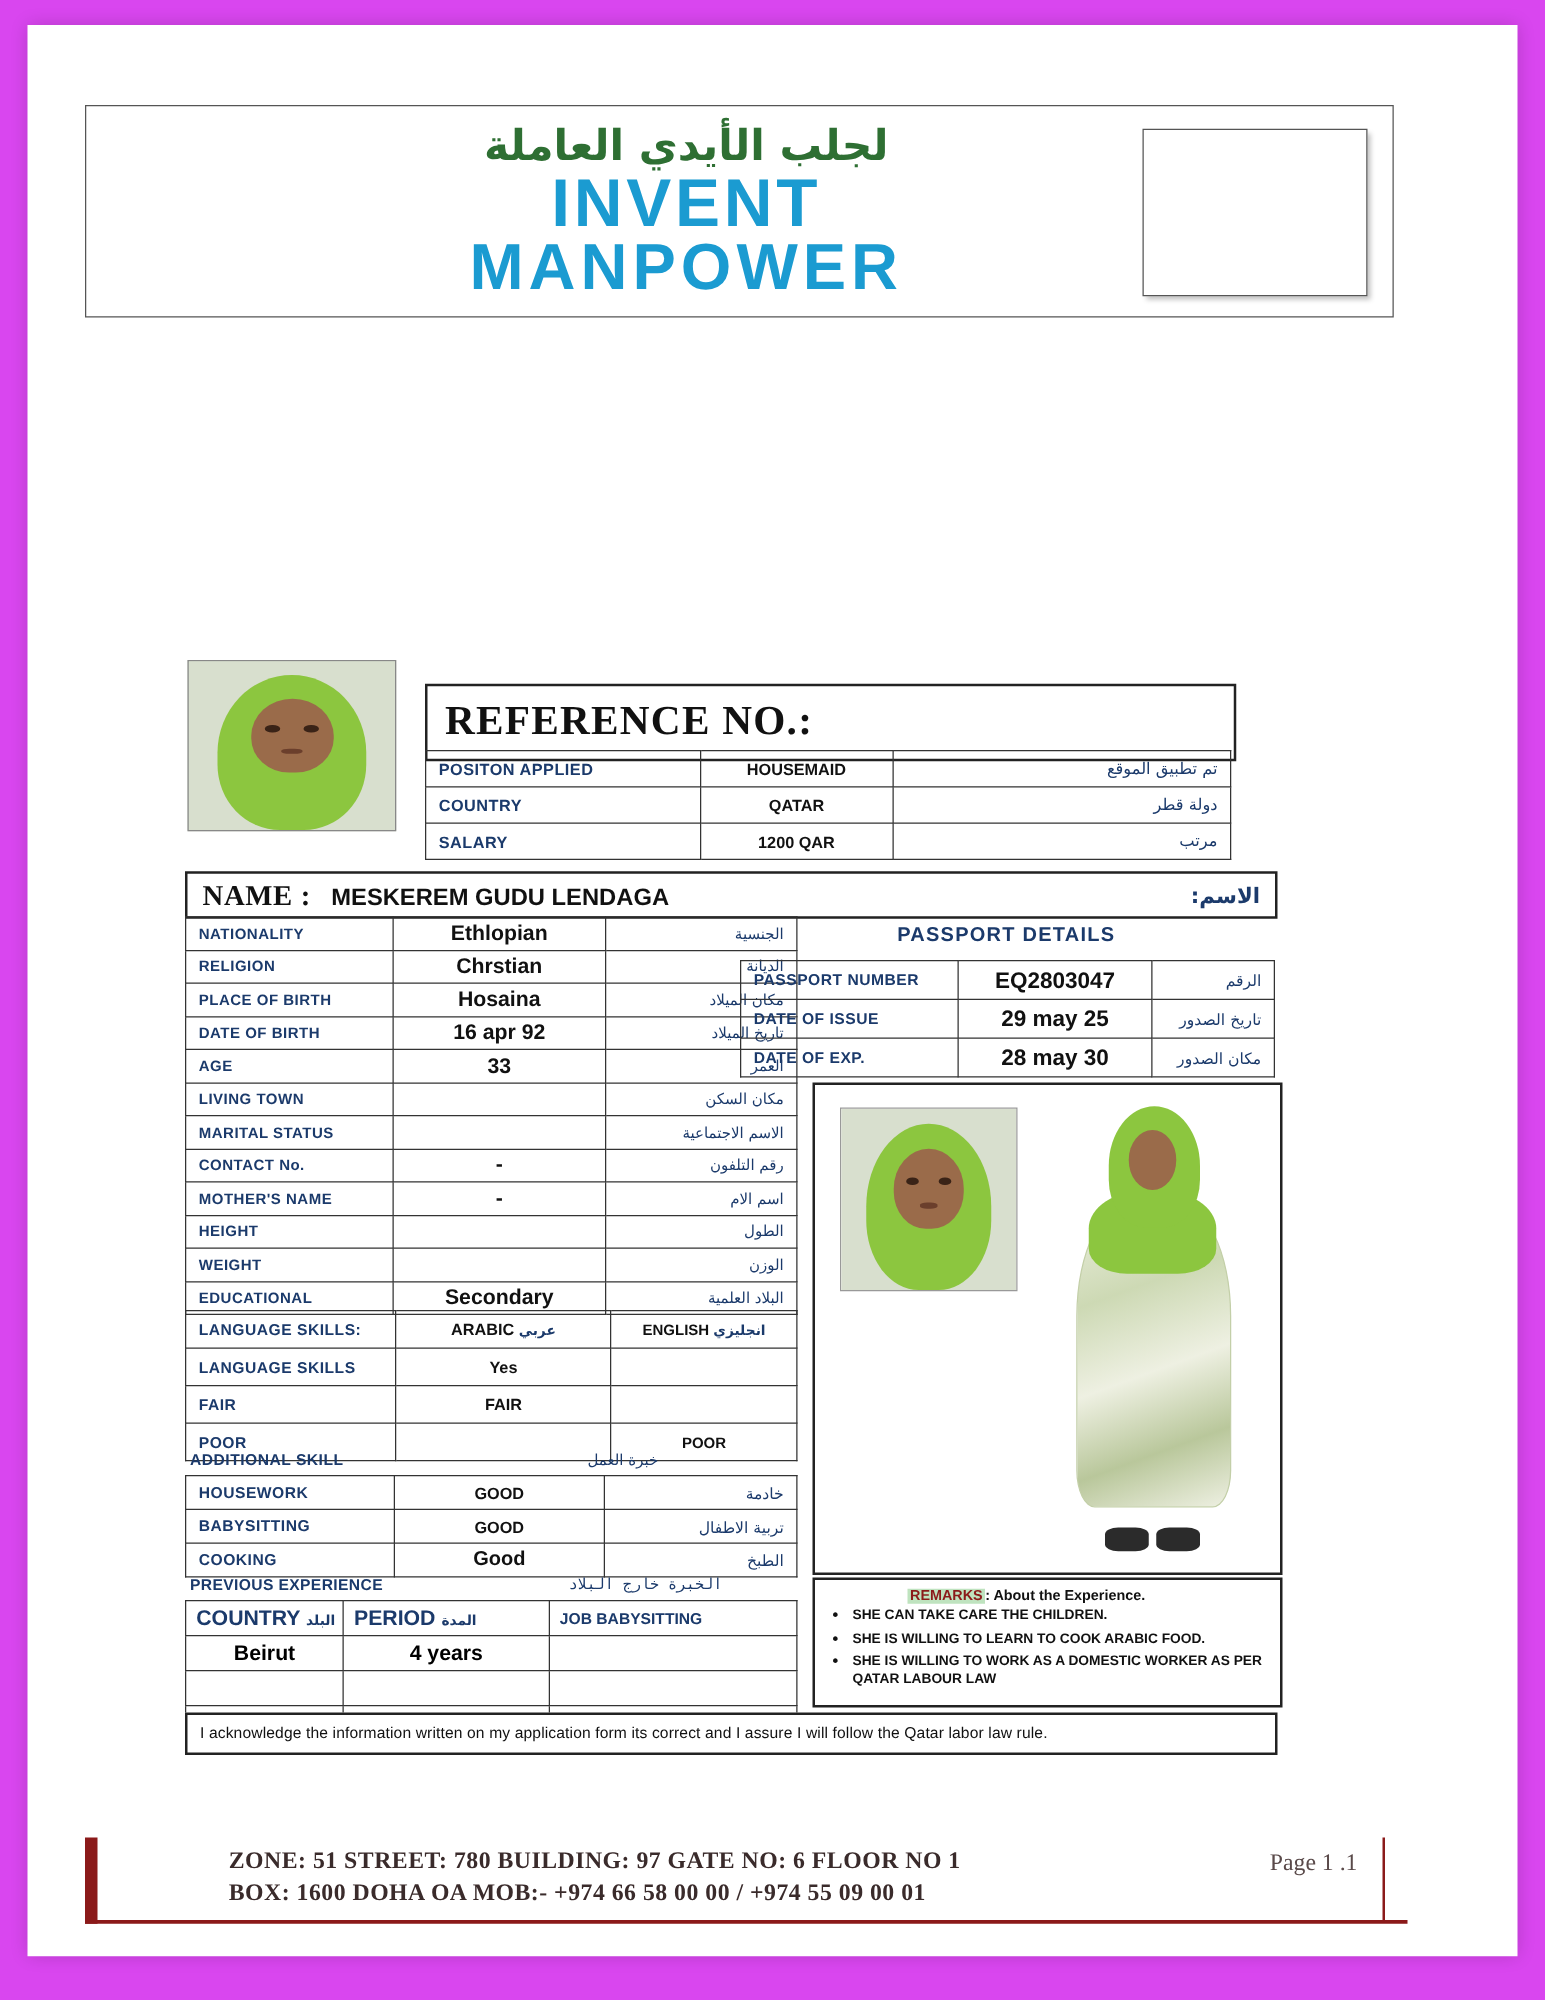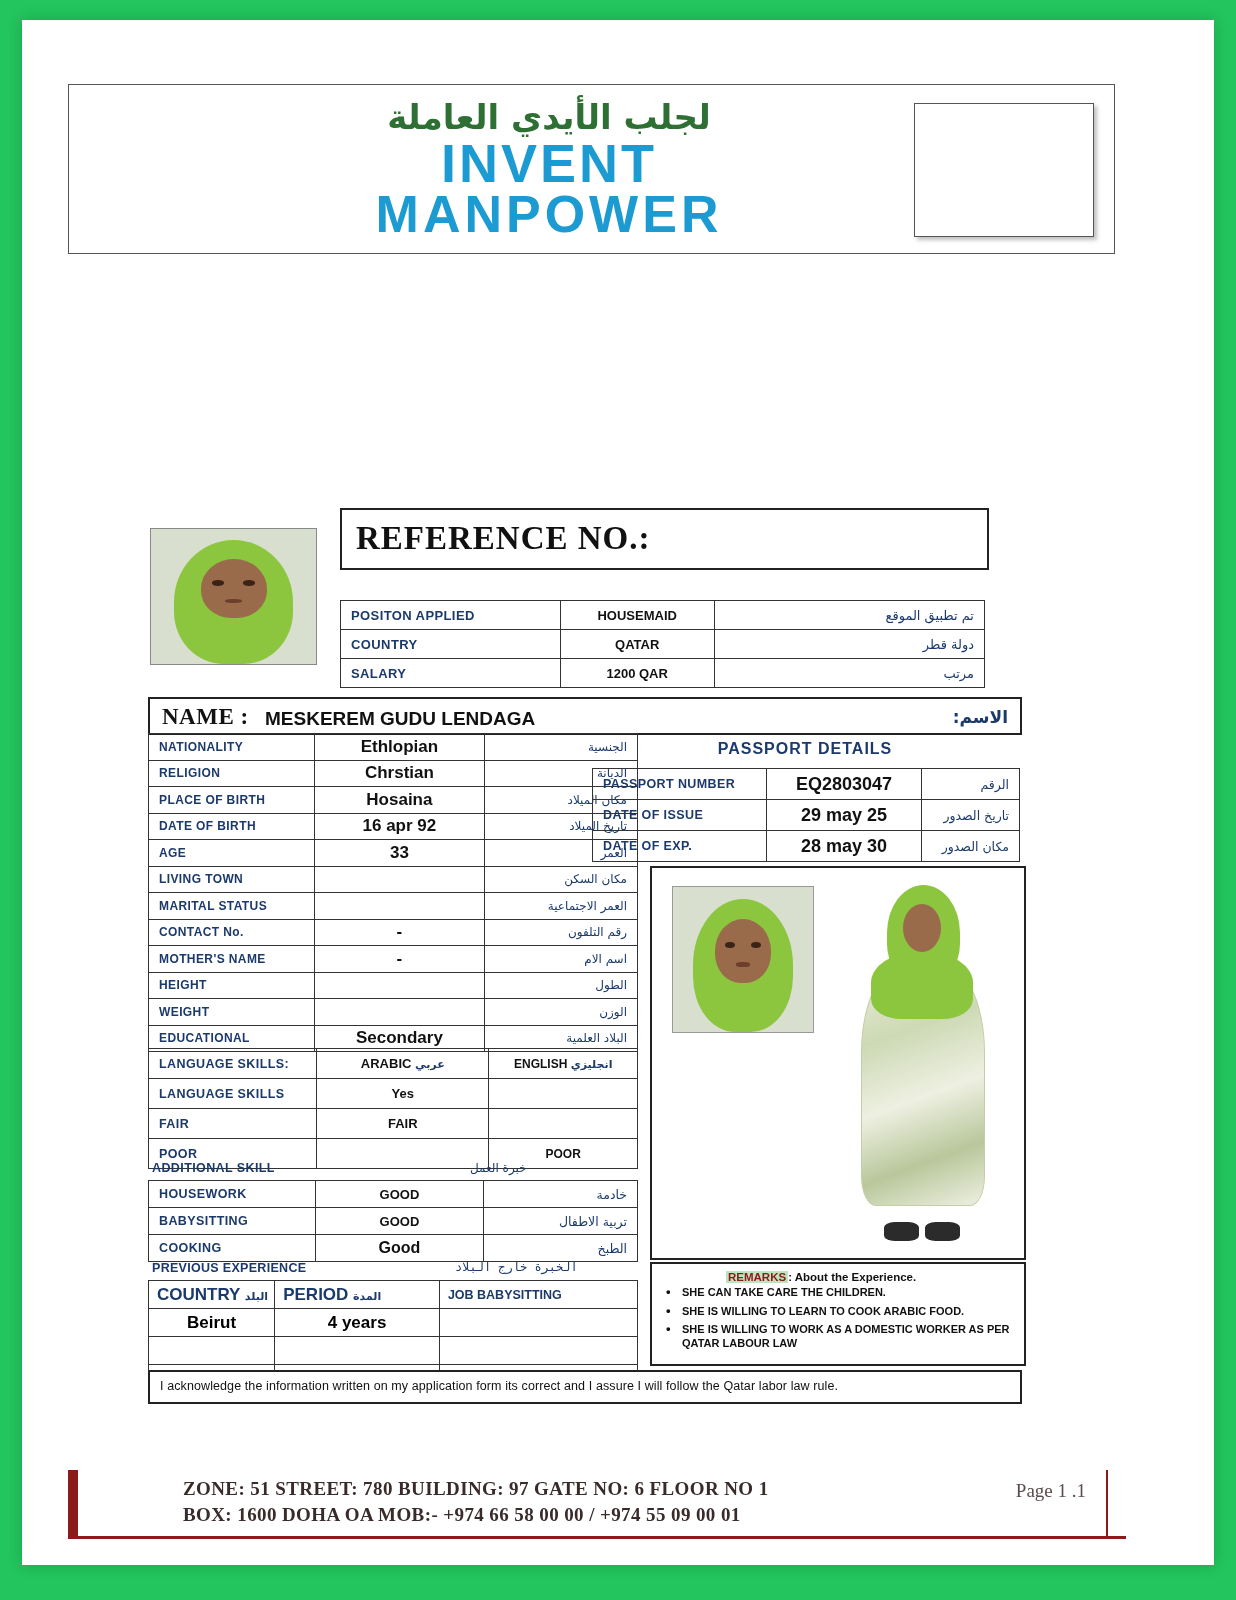--- a/index.html
+++ b/index.html
@@ -6,21 +6,21 @@
   body{
     width:1236px;height:1600px;
     background:#ffffff;
     font-family:"Liberation Sans", sans-serif;
     position:relative;
     overflow:hidden;
   }
   
   #sheet{
     position:absolute;left:0;top:0;width:1236px;height:1600px;
-    background:#22c55e;
+    background:#d946ef;
   }
   .scan-shadow{
     position:absolute;left:22px;top:20px;width:1192px;height:1545px;
     background:#ffffff;
     box-shadow:0 0 14px rgba(0,0,0,0.18);
   }
 
   
   #logo-box{
     position:absolute;left:68px;top:84px;width:1045px;height:168px;
@@ -55,21 +55,21 @@
   .headshot{
     width:100%;height:100%;position:relative;background:#d8dfce;
   }
   .hs-scarf{position:absolute;left:14%;top:8%;width:72%;height:92%;background:#8cc63f;border-radius:50% 50% 42% 42%;}
   .hs-face{position:absolute;left:30%;top:22%;width:40%;height:44%;background:#9a6b4a;border-radius:50% 50% 46% 46%;}
   .hs-eye{position:absolute;width:7%;height:4%;background:#3a2317;border-radius:50%;top:38%;}
   .hs-eye.l{left:37%;} .hs-eye.r{left:56%;}
   .hs-mouth{position:absolute;left:45%;top:52%;width:10%;height:3%;background:#6b3f2c;border-radius:40%;}
 
   #reference-box{
-    position:absolute;left:340px;top:508px;width:645px;height:58px;
+    position:absolute;left:340px;top:547px;width:645px;height:58px;
     border:2px solid #222;background:#fff;
   }
   #reference-box .ref-text{
     font-family:"Liberation Serif", serif;
     font-size:33px;font-weight:bold;letter-spacing:1px;color:#111;
     padding:10px 0 0 14px;
   }
 
   table.grid{border-collapse:collapse;}
   table.grid td{border:1px solid #333;}
@@ -295,21 +295,21 @@
       <td class="ar">العمر</td>
     </tr>
     <tr>
       <td class="lbl">LIVING TOWN</td>
       <td class="val"></td>
       <td class="ar">مكان السكن</td>
     </tr>
     <tr>
       <td class="lbl">MARITAL STATUS</td>
       <td class="val"></td>
-      <td class="ar">العمر الاجتماعية</td>
+      <td class="ar">الاسم الاجتماعية</td>
     </tr>
     <tr>
       <td class="lbl">CONTACT No.</td>
       <td class="val">-</td>
       <td class="ar">رقم التلفون</td>
     </tr>
     <tr>
       <td class="lbl">MOTHER'S NAME</td>
       <td class="val">-</td>
       <td class="ar">اسم الام</td>

